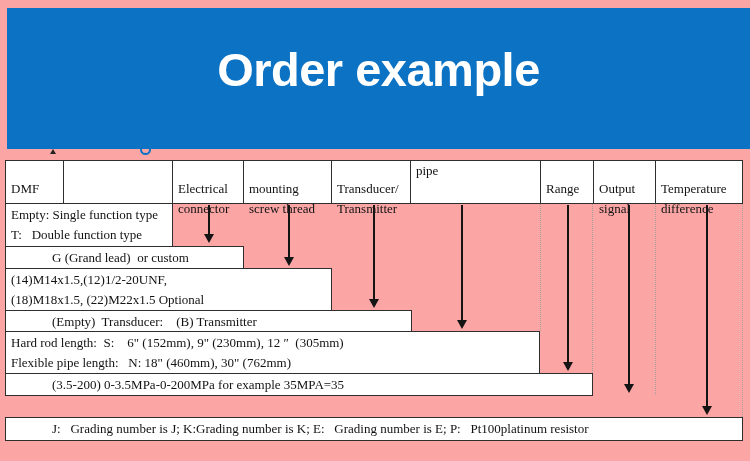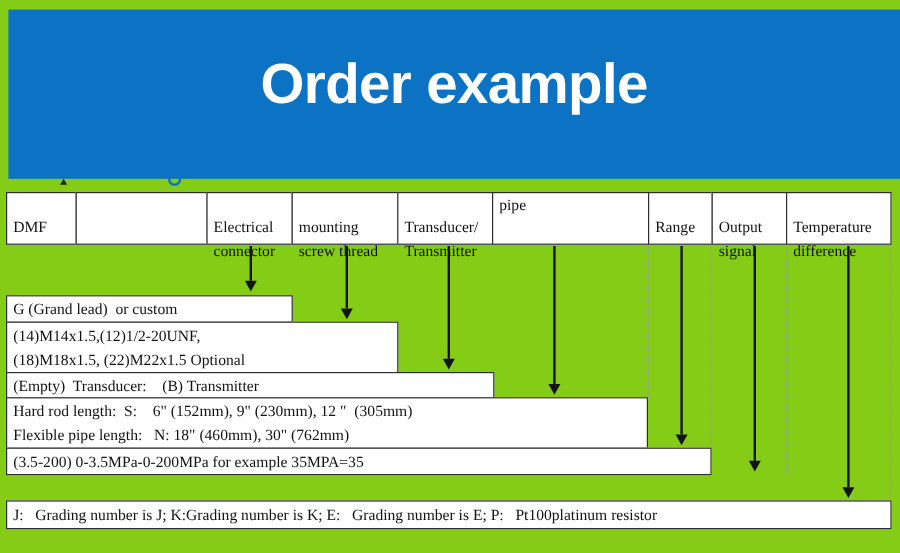--- a/index.html
+++ b/index.html
@@ -1,35 +1,35 @@
 <!DOCTYPE html>
 <html><head>
 <meta charset="utf-8">
 <style>
   html,body{margin:0;padding:0;background:#fff;}
-  #page{position:relative;width:750px;height:461px;background:#84cc16;overflow:hidden;
+  #page{position:relative;width:750px;height:461px;background:#fca5a5;overflow:hidden;
         font-family:"Liberation Serif",serif;}
   
   #banner{position:absolute;left:7px;top:8px;width:743px;height:141px;background:#0b72c4;}
   #banner .title{position:absolute;left:0;top:35px;width:100%;text-align:center;
         color:#fff;font-family:"Liberation Sans",sans-serif;font-weight:bold;
         font-size:47px;line-height:54px;letter-spacing:-0.5px;}
   
   #fragments{position:absolute;left:45px;top:146px;width:110px;height:11px;overflow:hidden;}
   #fragments .frag-a{position:absolute;left:5px;top:3px;width:0;height:0;
         border-left:3px solid transparent;border-right:3px solid transparent;border-bottom:5px solid #222;}
   #fragments .frag-g{position:absolute;left:95px;top:-2px;width:7px;height:7px;
         border:2px solid #0b72c4;border-radius:50%;}
   
   .cell,.row{position:absolute;box-sizing:border-box;border:1px solid #2e2e2e;background:#fff;
         font-size:13px;color:#121212;z-index:2;}
   .cell .l,.row .l{height:20px;line-height:20px;padding-left:5px;white-space:pre;overflow:hidden;}
   .cell .l1{margin-top:18px;}
   .row .l1{margin-top:1px;}
-  .row.single .l{height:20px;line-height:20px;}
+  .row.single .l{height:20px;line-height:20px;margin-left:41px;}
   
   .arrow{position:absolute;width:2px;background:#141414;z-index:3;}
   .arrow::after{content:"";position:absolute;left:50%;transform:translateX(-50%);
         bottom:-9px;border:5px solid transparent;border-top:9px solid #141414;border-bottom:0;}
   
   .guide{position:absolute;width:0;border-left:1px dotted #9a9a9a;opacity:.8;z-index:1;}
 </style>
 </head>
 <body>
 
@@ -73,20 +73,24 @@
   </div>
   <div class="cell" style="left:593px;top:160px;width:63px;height:44px">
     <div class="l l1">Output</div>
     <div class="l">signal</div>
   </div>
   <div class="cell" style="left:655px;top:160px;width:88px;height:44px">
     <div class="l l1">Temperature</div>
     <div class="l">difference</div>
   </div>
 
+  <div class="row" style="left:5px;top:203px;width:168px;height:44px">
+    <div class="l l1">Empty: Single function type</div>
+    <div class="l">T:   Double function type</div>
+  </div>
   <div class="row single" style="left:5px;top:246px;width:239px;height:23px">
     <div class="l l1">G (Grand lead)  or custom</div>
   </div>
   <div class="row" style="left:5px;top:268px;width:327px;height:43px">
     <div class="l l1">(14)M14x1.5,(12)1/2-20UNF,</div>
     <div class="l">(18)M18x1.5, (22)M22x1.5 Optional</div>
   </div>
   <div class="row single" style="left:5px;top:310px;width:407px;height:22px">
     <div class="l l1">(Empty)  Transducer:    (B) Transmitter</div>
   </div>

